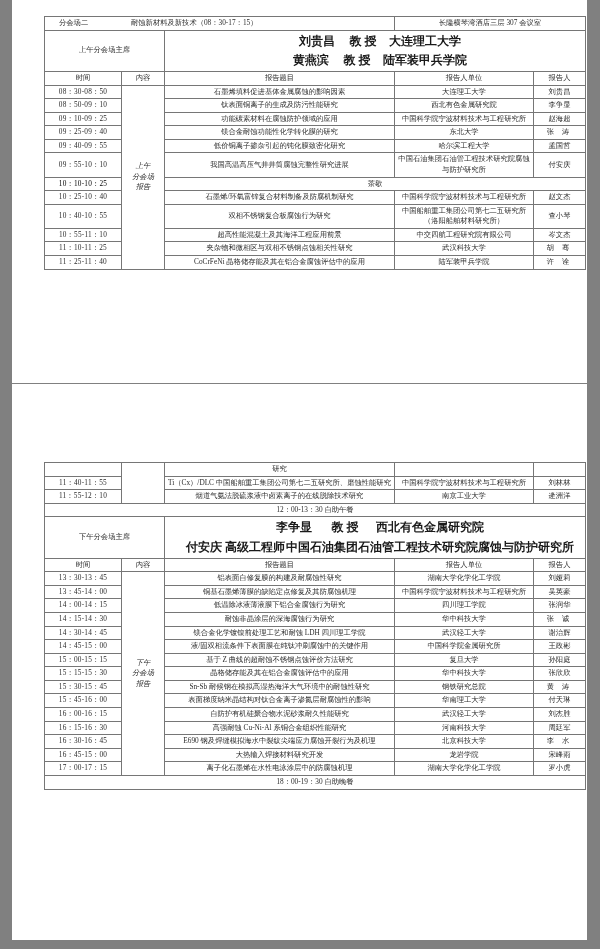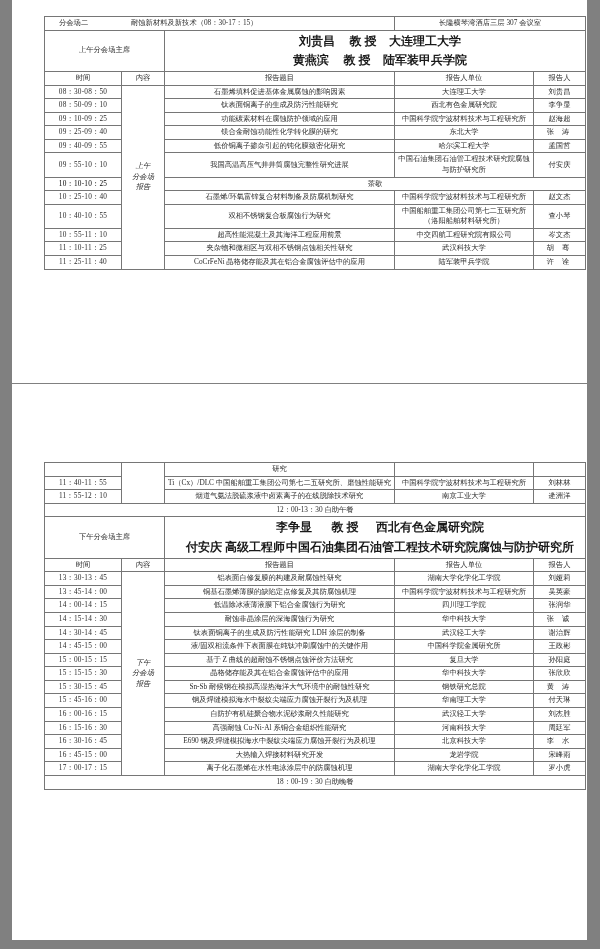--- a/index.html
+++ b/index.html
@@ -314,21 +314,21 @@
             <td class="spk">张润华</td>
           </tr>
           <tr>
             <td class="time">14：15-14：30</td>
             <td class="title">耐蚀非晶涂层的深海腐蚀行为研究</td>
             <td class="org">华中科技大学</td>
             <td class="spk sp">张 诚</td>
           </tr>
           <tr>
             <td class="time">14：30-14：45</td>
-            <td class="title">钛表面铜离子的生成及防污性能研究 LDH 涂层的制备</td>
+            <td class="title">镁合金化学镀镍前处理工艺和耐蚀 LDH 四川理工学院</td>
             <td class="org">武汉轻工大学</td>
             <td class="spk">谢治辉</td>
           </tr>
           <tr>
             <td class="time">14：45-15：00</td>
             <td class="title">液/固双相流条件下表面膜在纯钛冲刷腐蚀中的关键作用</td>
             <td class="org">中国科学院金属研究所</td>
             <td class="spk">王政彬</td>
           </tr>
           <tr>
@@ -344,21 +344,21 @@
             <td class="spk">张欣欣</td>
           </tr>
           <tr>
             <td class="time">15：30-15：45</td>
             <td class="title">Sn-Sb 耐候钢在模拟高湿热海洋大气环境中的耐蚀性研究</td>
             <td class="org">钢铁研究总院</td>
             <td class="spk sp">黄 涛</td>
           </tr>
           <tr>
             <td class="time">15：45-16：00</td>
-            <td class="title">钢及焊缝模拟海水中裂纹尖端应力腐蚀开裂行为及机理</td>
+            <td class="title">表面梯度纳米晶结构对钛合金离子渗氮层耐腐蚀性的影响</td>
             <td class="org">华南理工大学</td>
             <td class="spk">付天琳</td>
           </tr>
           <tr>
             <td class="time">16：00-16：15</td>
             <td class="title">自防护有机硅聚合物水泥砂浆耐久性能研究</td>
             <td class="org">武汉轻工大学</td>
             <td class="spk">刘杰胜</td>
           </tr>
           <tr>

